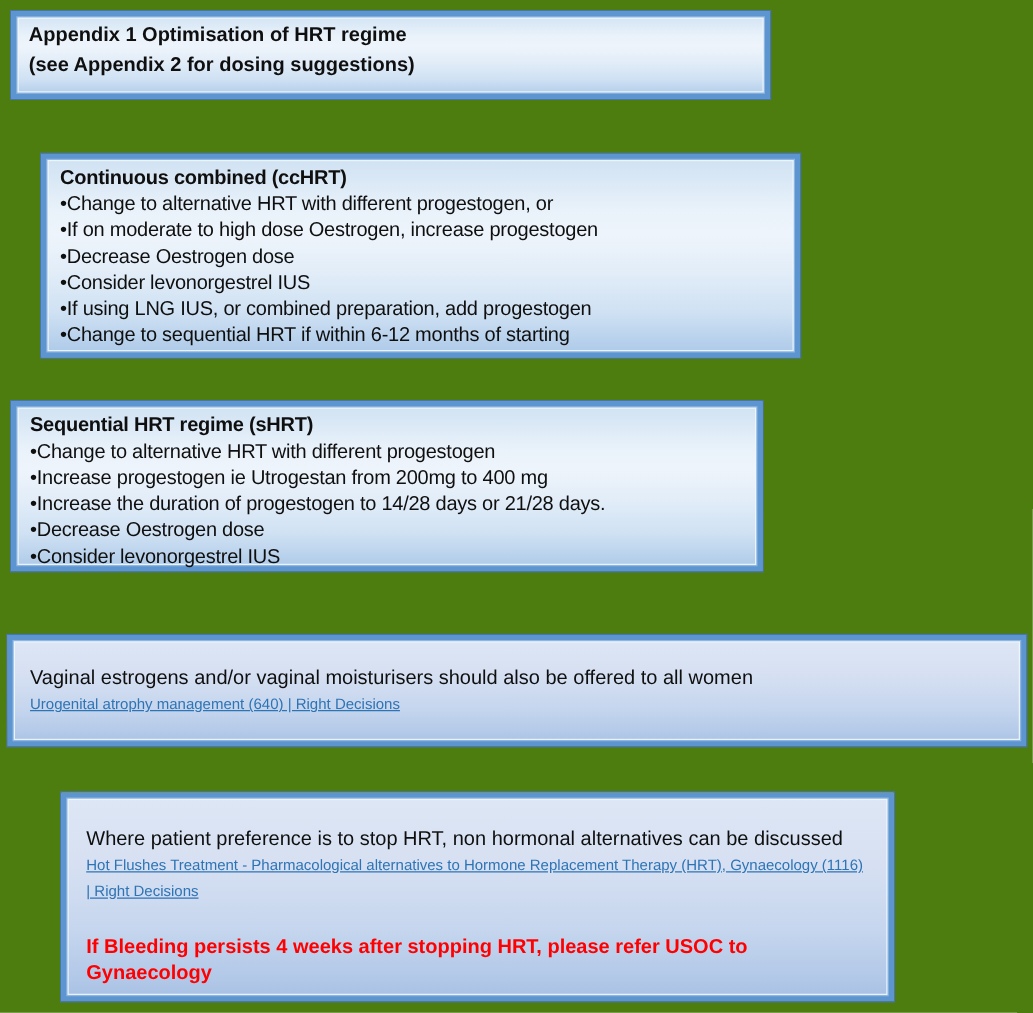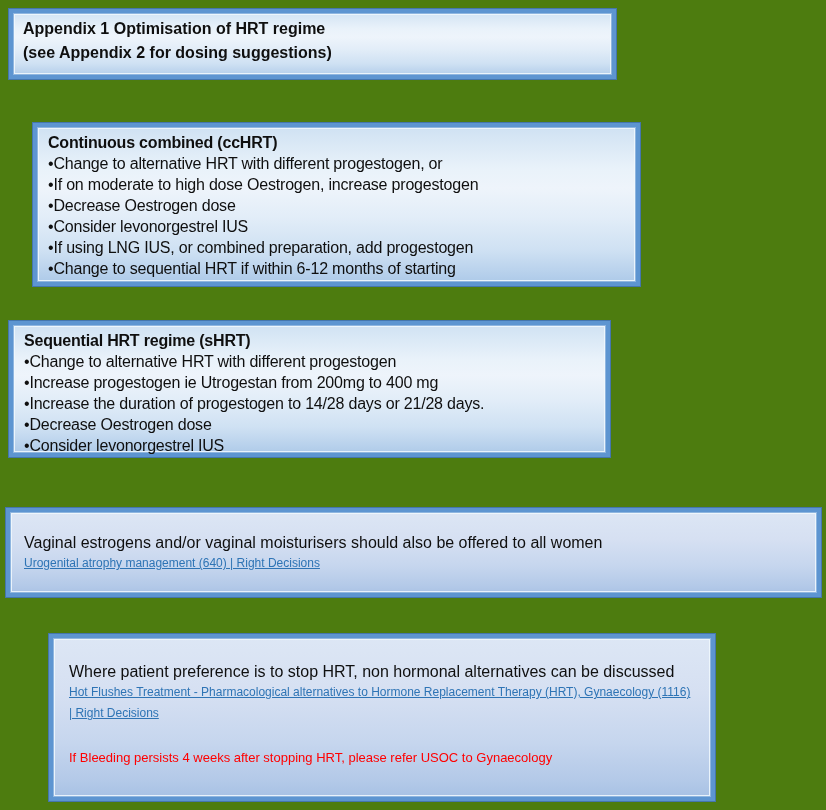--- a/index.html
+++ b/index.html
@@ -48,23 +48,23 @@
   .body-line { font-size: 16px; line-height: 21px; }
   .link-line { font-size: 12px; line-height: 21px; }
   .doc-link {
     color: #2e74b5;
     text-decoration: underline;
     cursor: pointer;
   }
   #box-stop .link-line { max-width: 782px; margin: 0 auto; }
   .warning-line {
     margin-top: 23px !important;
-    font-size: 13px;
+    font-size: 16px;
     line-height: 21px;
-    font-weight: normal;
+    font-weight: bold;
     color: #ff0000;
   }
 </style>
 </head>
 <body>
 
 <div class="canvas">
 
   <div class="box narrow" id="box-appendix">
     <p class="bold-line">Appendix 1 Optimisation of HRT regime</p>

